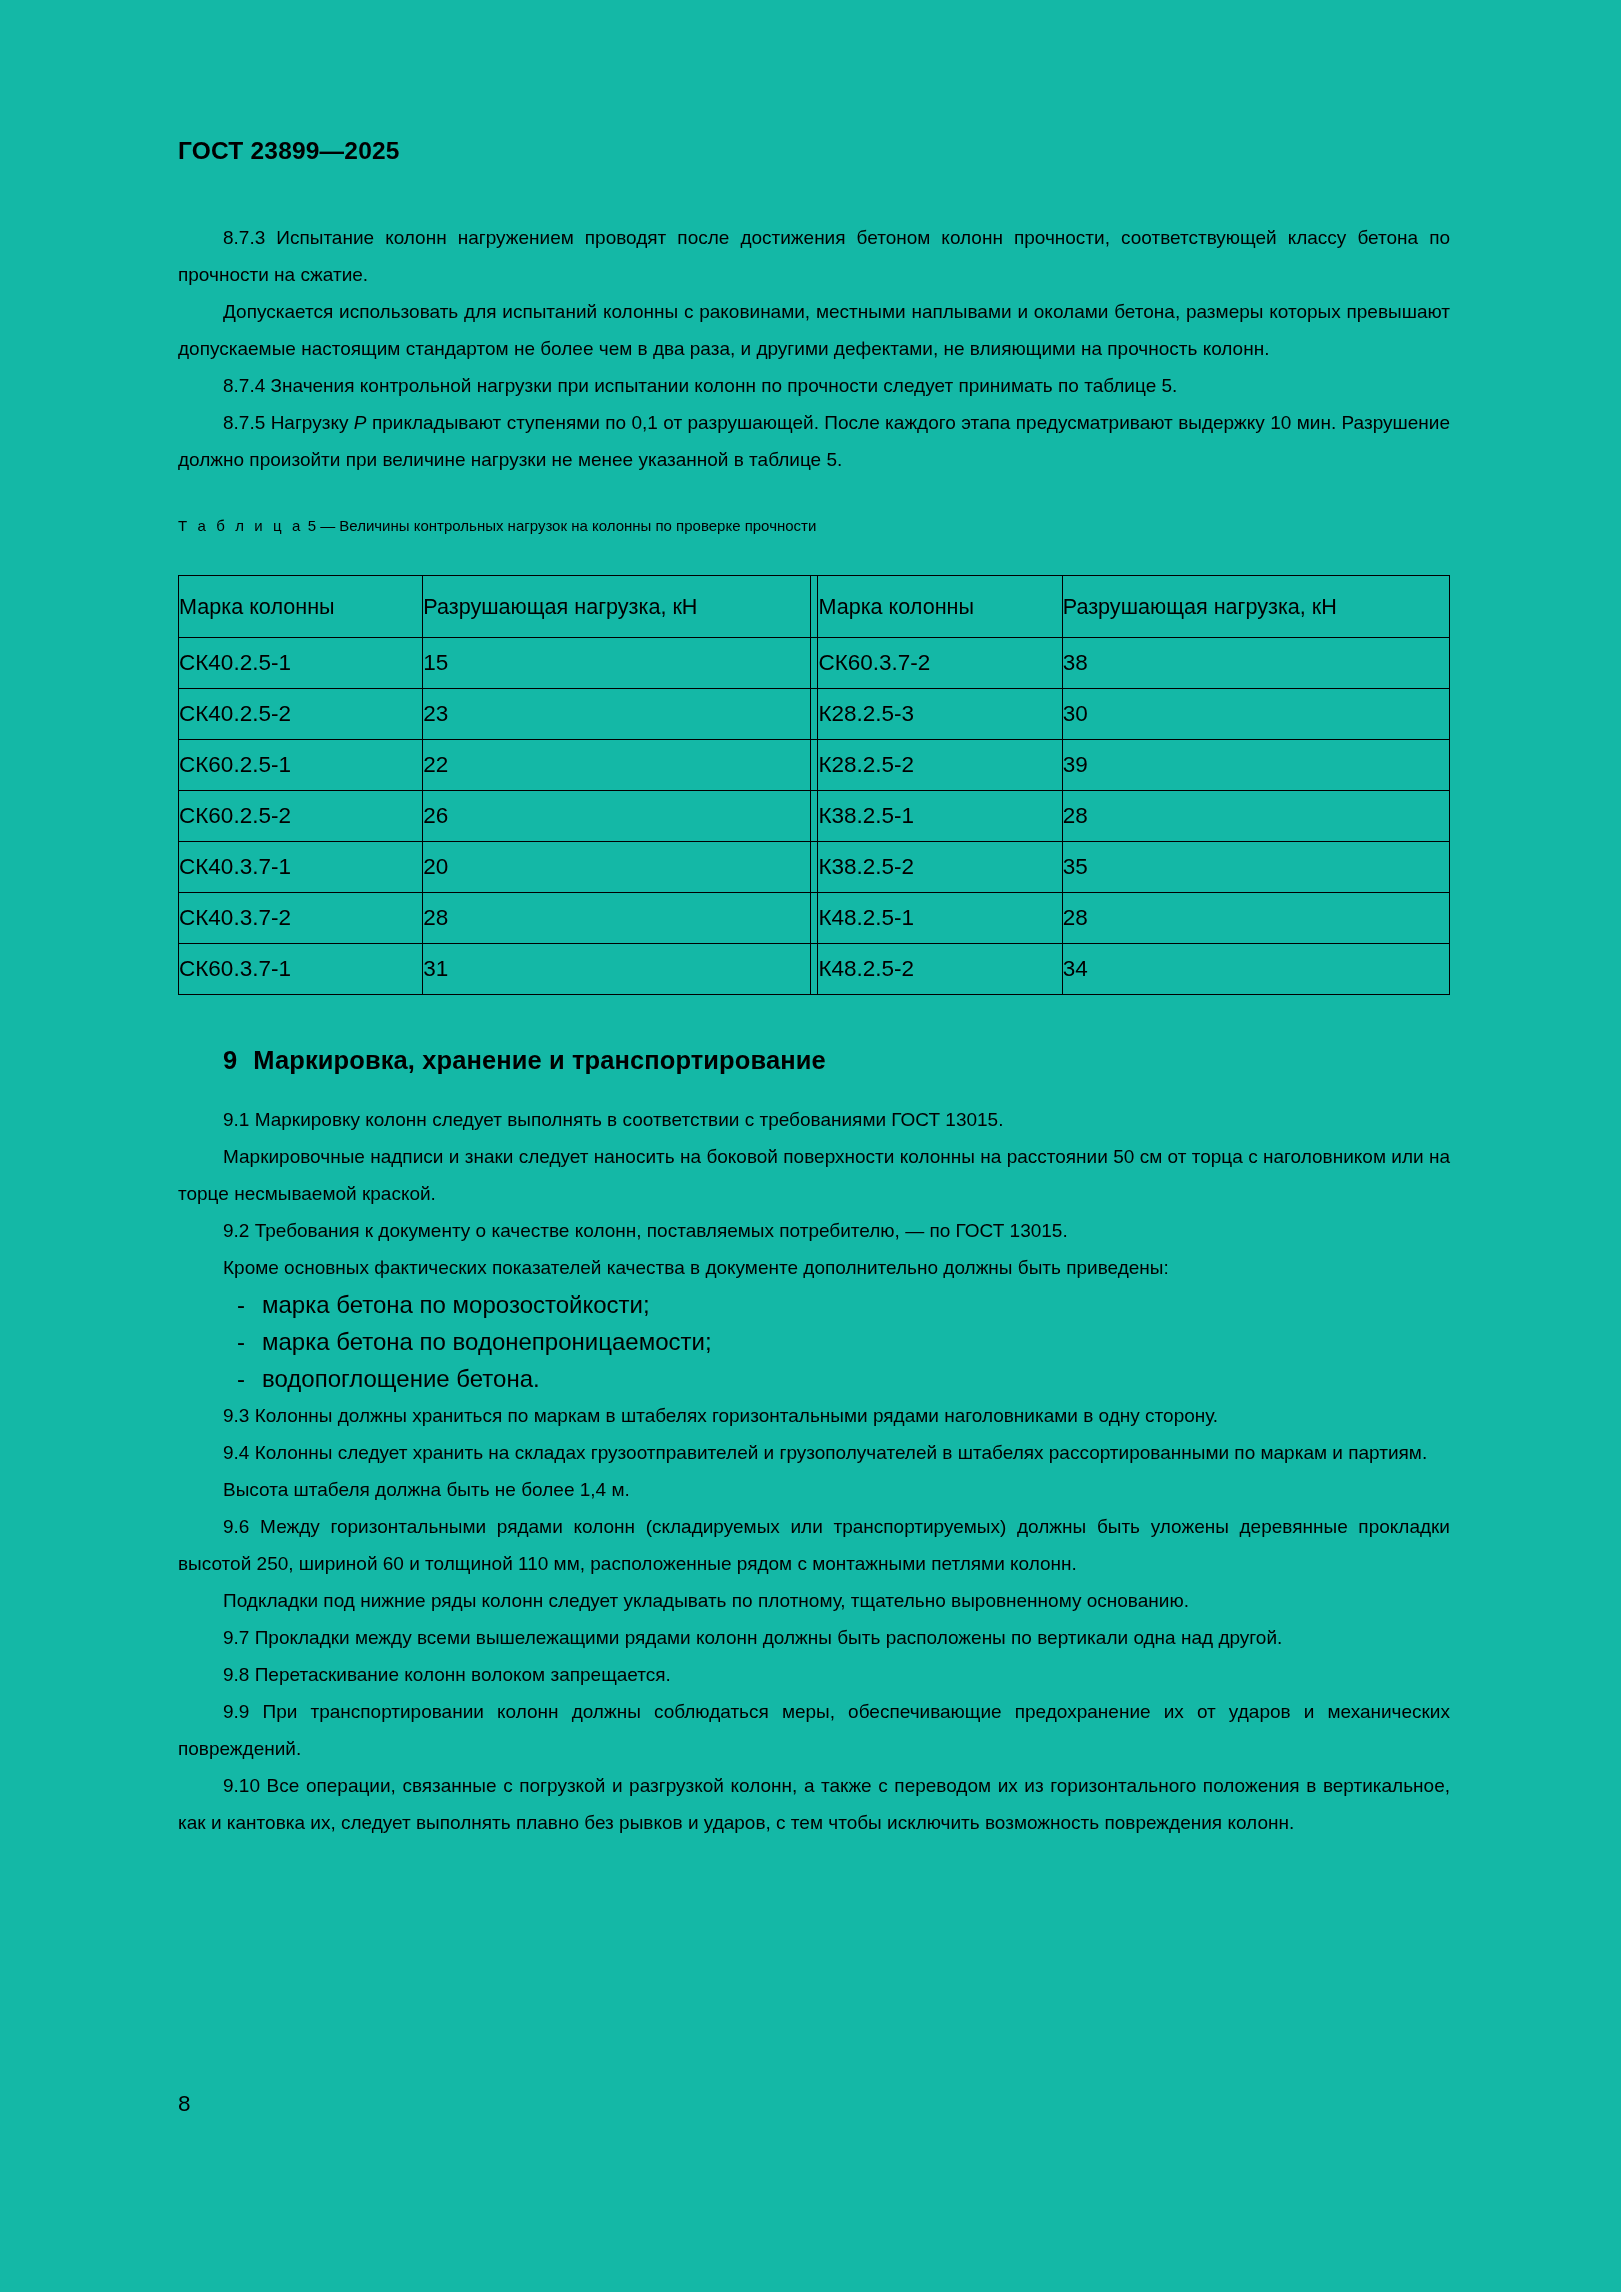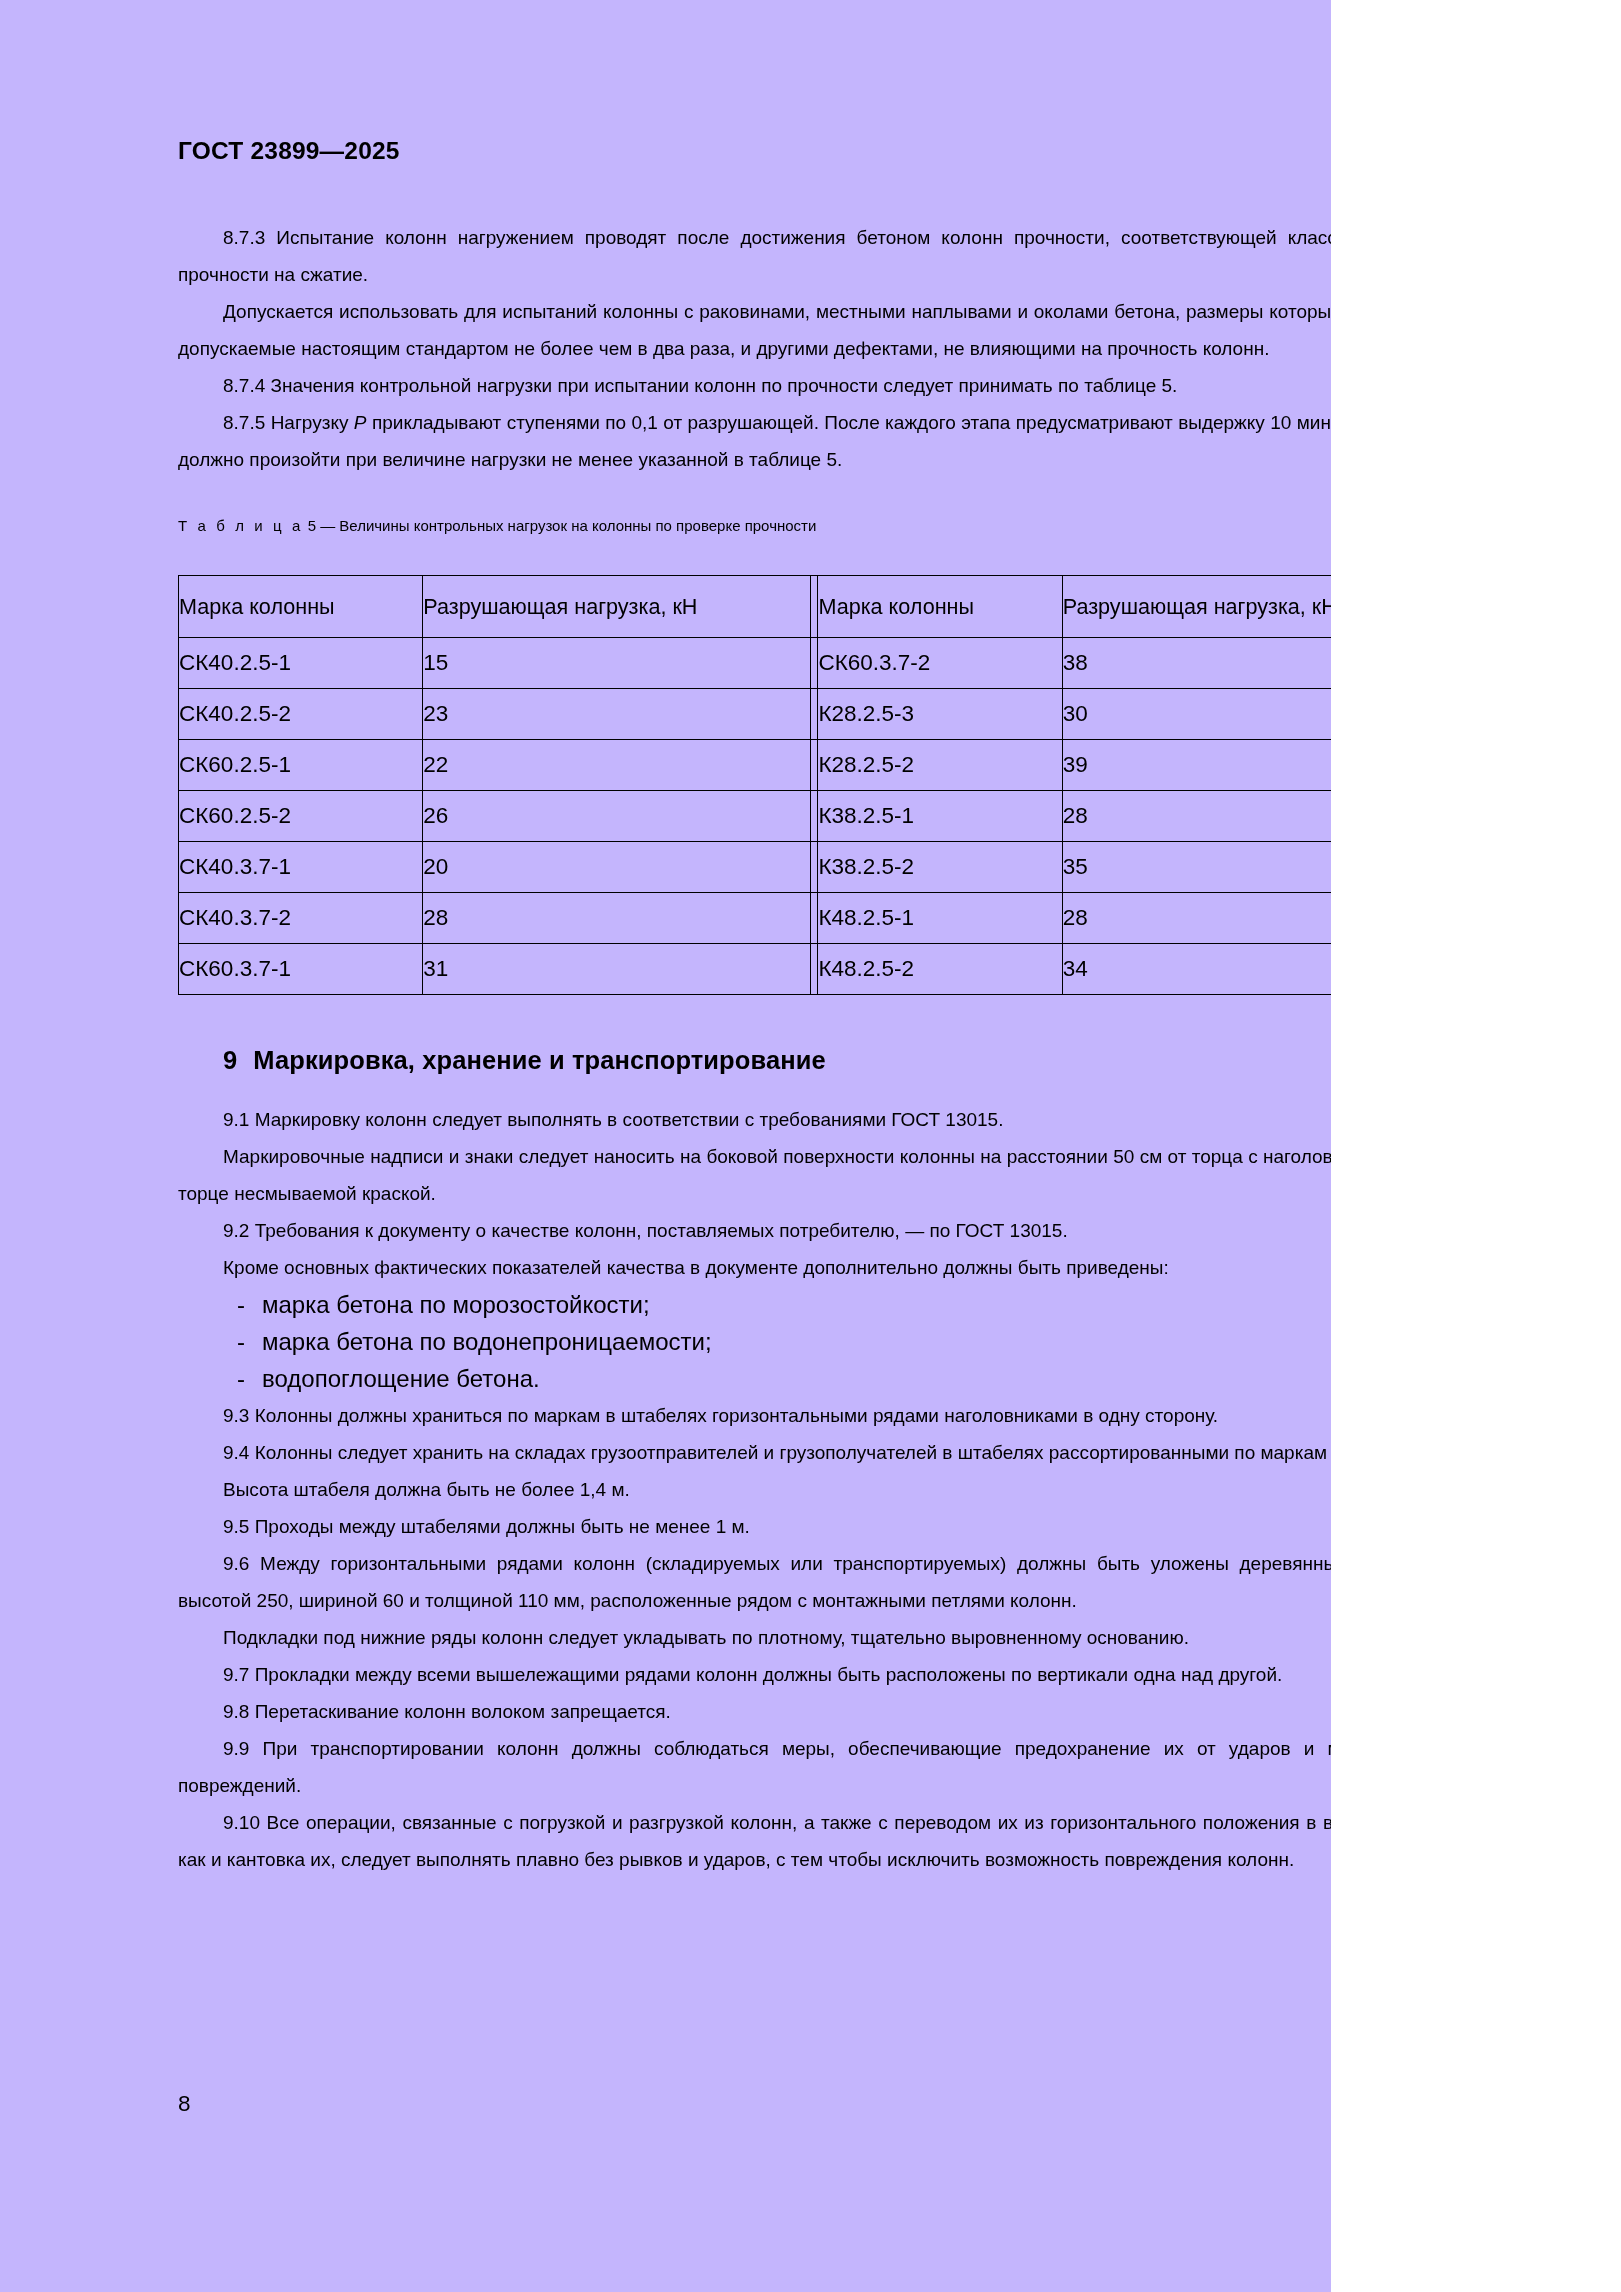--- a/index.html
+++ b/index.html
@@ -2,23 +2,23 @@
 <html lang="ru"><head>
 <meta charset="utf-8">
 <style>
   html, body {
     margin: 0;
     padding: 0;
     background: #ffffff;
   }
   .page {
     position: relative;
-    width: 1331px;
+    width: 1621px;
     height: 2293px;
-    background: #c4b5fd;
+    background: #14b8a6;
     font-family: "Liberation Sans", sans-serif;
     color: #000000;
     box-sizing: border-box;
     overflow: hidden;
   }
   .content {
     position: absolute;
     left: 178px;
     top: 137px;
     width: 1272px;
@@ -212,21 +212,20 @@
 
     <ul class="dash">
       <li><span class="bullet">-</span><span>марка бетона по морозостойкости;</span></li>
       <li><span class="bullet">-</span><span>марка бетона по водонепроницаемости;</span></li>
       <li><span class="bullet">-</span><span>водопоглощение бетона.</span></li>
     </ul>
 
     <p class="ind">9.3  Колонны должны храниться по маркам в штабелях горизонтальными рядами наголовниками в одну сторону.</p>
     <p class="ind">9.4  Колонны следует хранить на складах грузоотправителей и грузополучателей в штабелях рас­сортированными по маркам и партиям.</p>
     <p class="ind">Высота штабеля должна быть не более 1,4 м.</p>
-    <p class="ind">9.5  Проходы между штабелями должны быть не менее 1 м.</p>
     <p class="ind">9.6  Между горизонтальными рядами колонн (складируемых или транспортируемых) должны быть уложены деревянные прокладки высотой 250, шириной 60 и толщиной 110 мм, расположенные рядом с монтажными петлями колонн.</p>
     <p class="ind">Подкладки под нижние ряды колонн следует укладывать по плотному, тщательно выровненному основанию.</p>
     <p class="ind">9.7  Прокладки между всеми вышележащими рядами колонн должны быть расположены по вер­тикали одна над другой.</p>
     <p class="ind">9.8  Перетаскивание колонн волоком запрещается.</p>
     <p class="ind">9.9  При транспортировании колонн должны соблюдаться меры, обеспечивающие предохранение их от ударов и механических повреждений.</p>
     <p class="ind">9.10  Все операции, связанные с погрузкой и разгрузкой колонн, а также с переводом их из го­ризонтального положения в вертикальное, как и кантовка их, следует выполнять плавно без рывков и ударов, с тем чтобы исключить возможность повреждения колонн.</p>
 
   </div>
 
   <div class="page-number">8</div>

